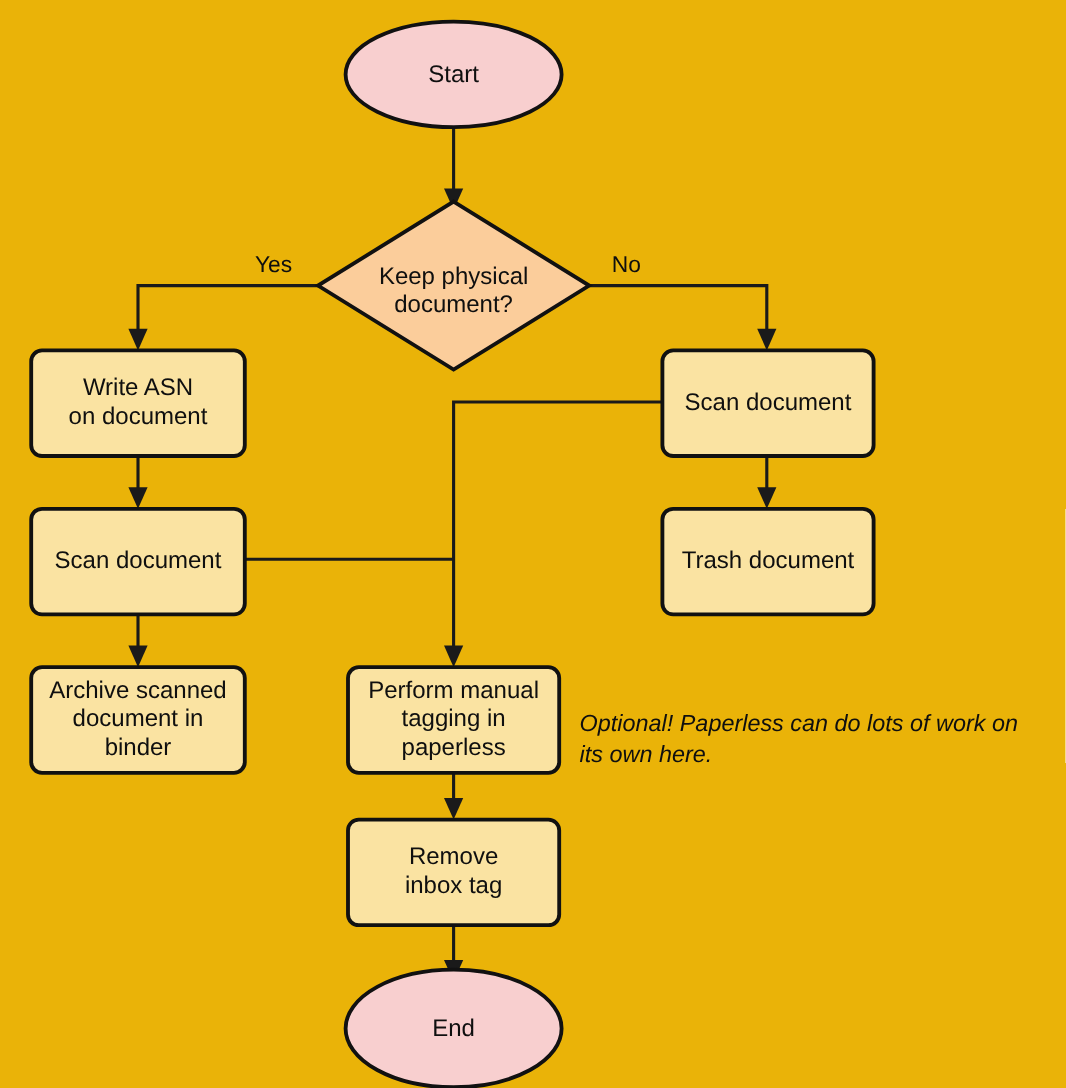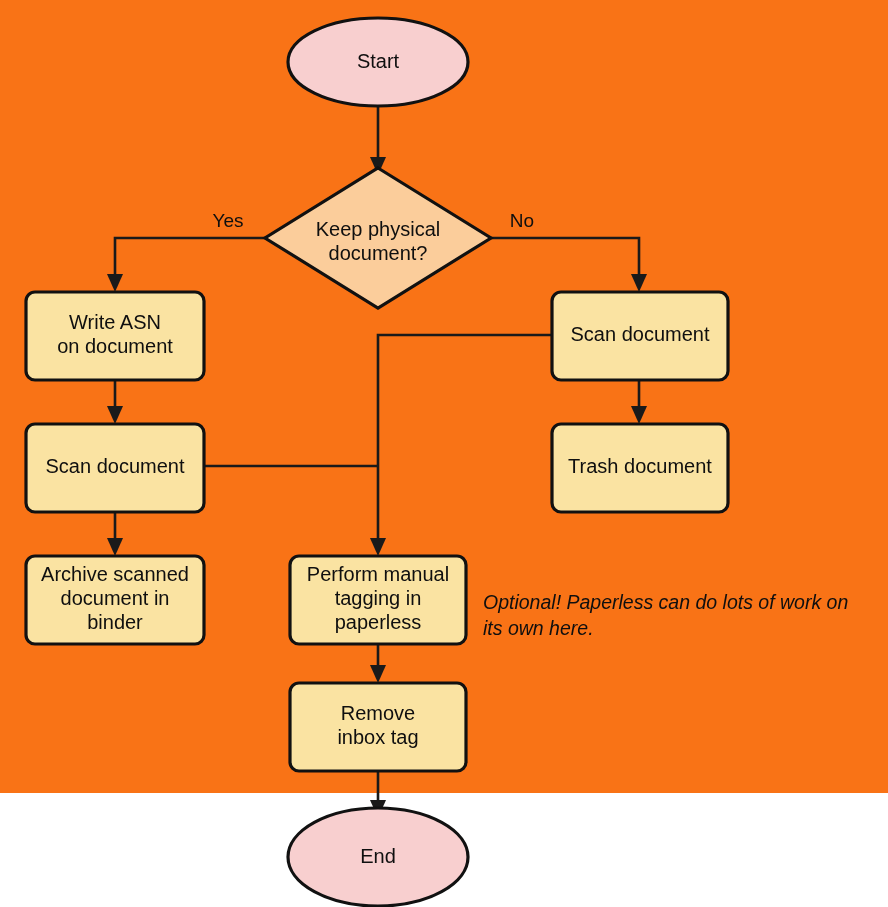--- a/index.html
+++ b/index.html
@@ -9,22 +9,22 @@
   }
   body {
     width: 888px;
     height: 907px;
     font-family: "Liberation Sans", sans-serif;
     overflow: hidden;
   }
   #flowchart-root {
     position: relative;
     width: 888px;
-    height: 793px;
-    background: #f97316;
+    height: 907px;
+    background: #eab308;
   }
   svg.diagram {
     display: block;
     width: 888px;
     height: 907px;
   }
   .node-shape {
     stroke: #111111;
     stroke-width: 3.2;
   }

